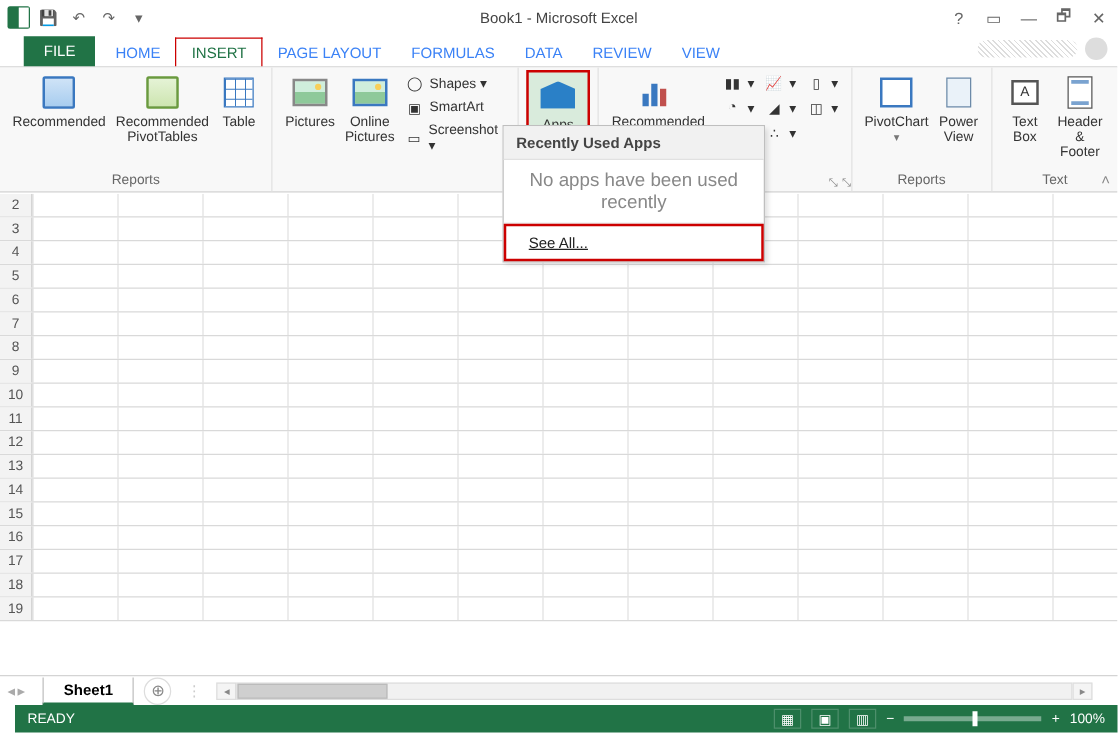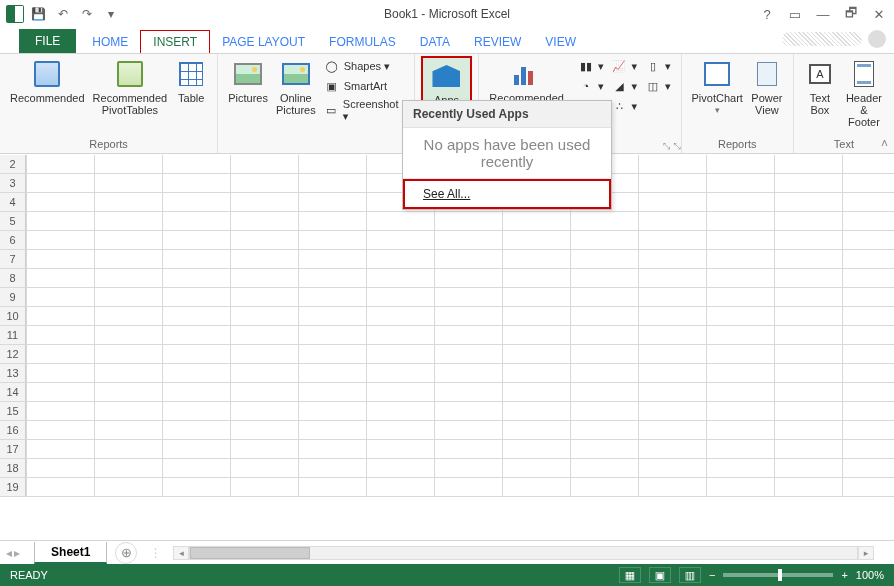--- a/index.html
+++ b/index.html
@@ -72,21 +72,21 @@
 .sheet-tab { padding: 3px 16px; border: 1px solid #bfbfbf; border-top: none; background: #fff; font-size: 12px; margin-left: 8px; }
 .sheet-tab.active { border-bottom: 2px solid #217346; font-weight: 600; }
 .sheet-add { width: 22px; height: 22px; margin-left: 8px; display: flex; align-items: center; justify-content: center; color: #888; border: 1px solid #ddd; border-radius: 50%; font-size: 13px; }
 .sheet-drag { margin: 0 12px; color: #ccc; }
 .hscroll { flex: 1; display: flex; align-items: center; padding-right: 20px; }
 .hscroll-track { flex: 1; height: 14px; background: #f1f1f1; border: 1px solid #ddd; position: relative; }
 .hscroll-thumb { position: absolute; left: 0; top: 0; bottom: 0; width: 120px; background: #cfcfcf; border: 1px solid #bbb; }
 .hscroll-btn { width: 16px; height: 14px; border: 1px solid #ddd; background: #f4f4f4; display:flex; align-items:center; justify-content:center; font-size:9px; color:#888; }
 
 
-.status { position: absolute; left: 0; right: 0; bottom: 0; height: 22px; background: #217346; color: #fff; display: flex; align-items: center; font-size: 11px; }
+.status { position: absolute; left: 12px; right: 0; bottom: 0; height: 22px; background: #217346; color: #fff; display: flex; align-items: center; font-size: 11px; }
 .status-left { padding-left: 10px; flex: 1; }
 .status-right { display: flex; align-items: center; gap: 8px; padding-right: 10px; }
 .view-btn { width: 22px; height: 16px; border: 1px solid #fff3; display:flex; align-items:center; justify-content:center; }
 .zoom-track { width: 110px; height: 4px; background: #ffffff66; position: relative; }
 .zoom-thumb { position: absolute; left: 50%; top: -4px; width: 4px; height: 12px; background: #fff; }
 </style>
 </head>
 <body>
 
 <div class="titlebar">

